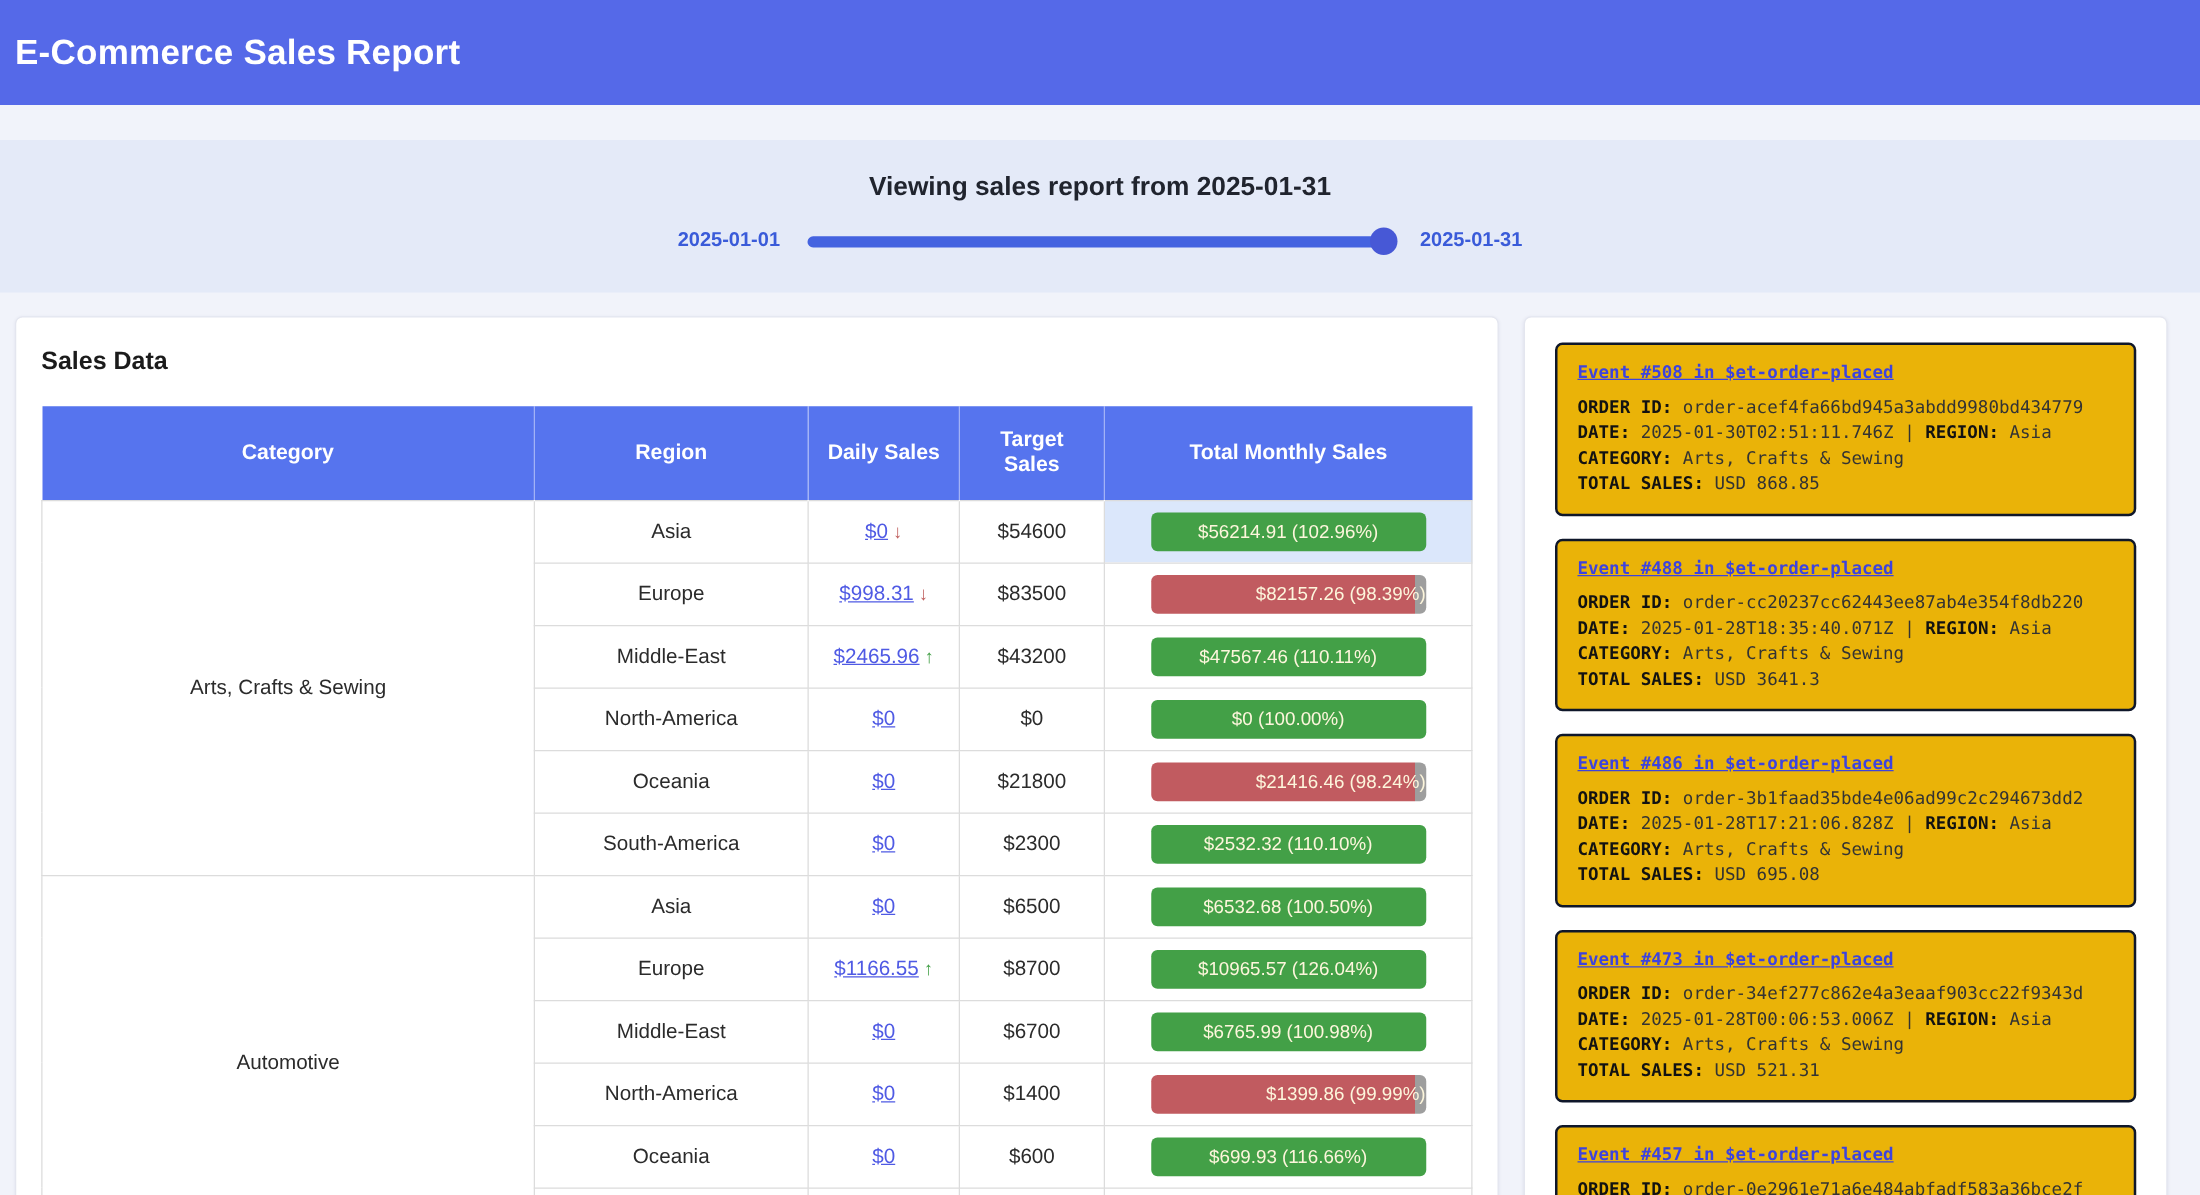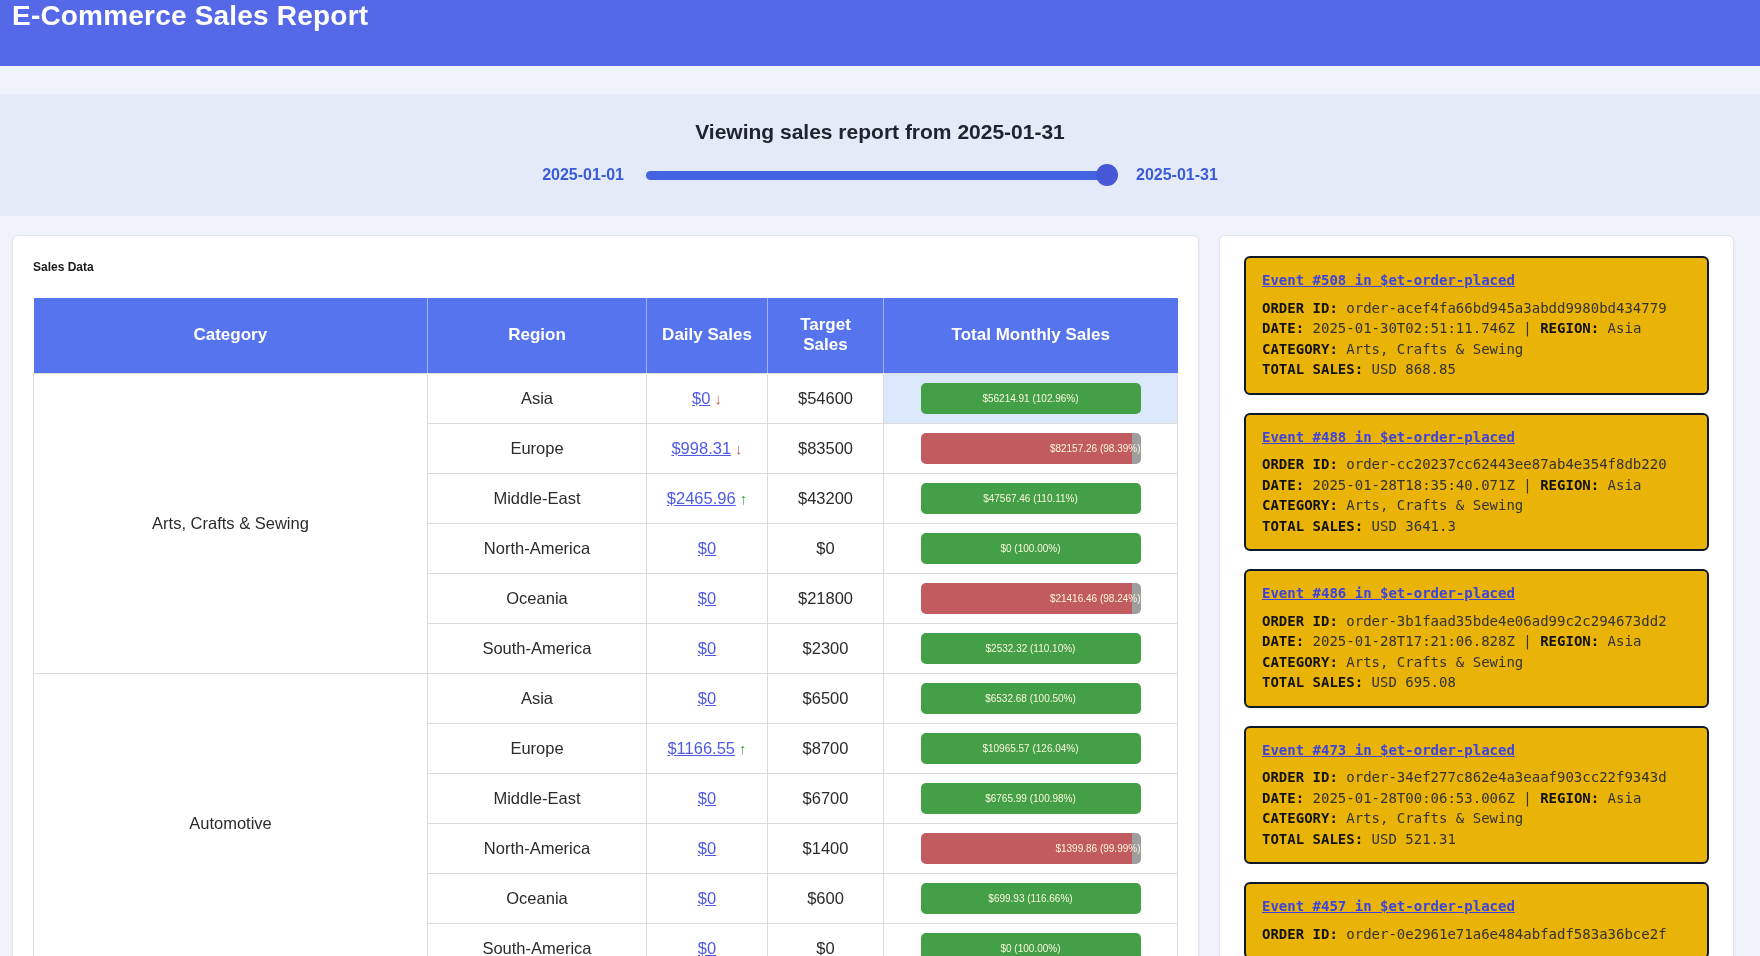--- a/index.html
+++ b/index.html
@@ -17,22 +17,22 @@
   *{box-sizing:border-box;}
   html,body{margin:0;padding:0;}
   body{
     width:1760px;height:956px;overflow:hidden;
     background:#f1f3fa;
     font-family:"Liberation Sans",sans-serif;
     color:#222;
   }
   
   .app-header{
-    height:66px;background:var(--accent);
-    display:flex;padding:0 24px 0 12px;
+    height:84px;background:var(--accent);
+    display:flex;align-items:center;padding:0 24px 0 12px;
   }
   .app-header .title{
     color:#ffffff;font-size:28px;font-weight:bold;letter-spacing:.2px;
   }
   
   .slider-band{
     background:#e4eaf8;padding:20px 0 30px;text-align:center;margin-top:28px;
   }
   .slider-title{
     font-size:21px;font-weight:bold;color:#20242e;margin:6px 0 20px;
@@ -57,21 +57,21 @@
     display:flex;align-items:flex-start;gap:20px;
     padding:19px 26px 0 12px;
   }
   .card{
     background:#ffffff;border:1px solid #e4e6ef;border-radius:6px;
     box-shadow:0 1px 3px rgba(25,35,85,.07);
   }
   .sales-card{width:1187px;padding:20px;min-height:880px;}
   .events-card{flex:1;padding:20px 24px;min-height:880px;}
   .section-heading{
-    font-size:12px;font-weight:bold;color:#1b1b1b;margin:4px 0 24px 0;
+    font-size:20px;font-weight:bold;color:#1b1b1b;margin:4px 0 24px 0;
   }
   
   table.sales{border-collapse:collapse;width:100%;table-layout:fixed;}
   table.sales thead th{
     background:var(--table-header);color:#fff;font-size:17px;font-weight:bold;
     height:75px;text-align:center;vertical-align:middle;
     border-right:1px solid rgba(255,255,255,.45);padding:4px 10px;
   }
   table.sales thead th:last-child{border-right:none;}
   table.sales tbody td{
@@ -79,21 +79,21 @@
     text-align:center;vertical-align:middle;
     font-size:16.5px;color:#2b2b2b;padding:2px 6px;
   }
   td.total-highlight{background:var(--highlight) !important;}
   a.daily-link{color:var(--link);text-decoration:underline;cursor:pointer;}
   .trend{font-size:15px;margin-left:4px;}
   .trend.up{color:#43a047;}
   .trend.down{color:#c0615f;}
   .badge{
     width:220px;height:31px;margin:0 auto;border-radius:5px;overflow:hidden;
-    color:var(--badge-text);font-size:10px;line-height:31px;text-align:center;
+    color:var(--badge-text);font-size:15px;line-height:31px;text-align:center;
     white-space:nowrap;
   }
   .badge.green{background:var(--green);}
   .badge.red{
     background:linear-gradient(to right,var(--red) 0,var(--red) calc(100% - 9px),
                var(--remainder) calc(100% - 9px),var(--remainder) 100%);
     text-align:right;
   }
   
   .event-card{

